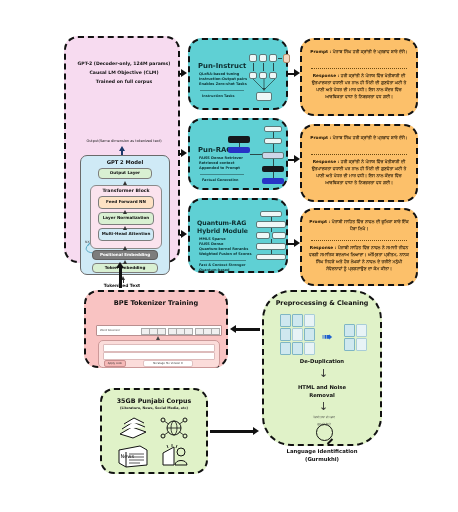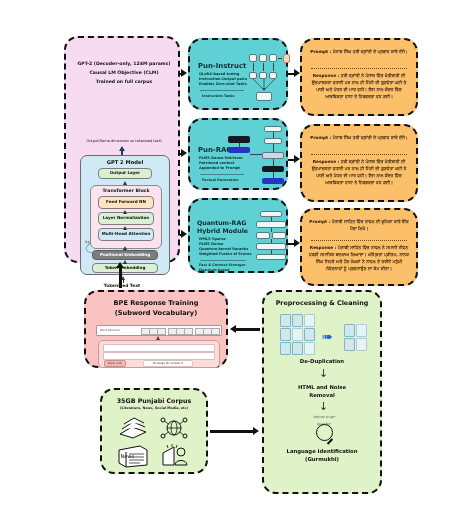--- a/index.html
+++ b/index.html
@@ -63,21 +63,21 @@
   #bpe{left:84px;top:290px;width:144px;height:78px;background:#f9c3c2;}
   .bpe-title{position:absolute;left:0;top:8px;width:100%;text-align:center;font-size:6.6px;font-weight:700;color:#111;line-height:1.45;}
   .bpe-bar{position:absolute;left:10px;top:33px;width:124px;height:9px;background:#fff;border:.7px solid #b98f8f;border-radius:1px;}
   .bpe-bar-lab{position:absolute;left:3px;top:2px;font-size:2.7px;color:#444;}
   .tokcell{position:absolute;top:2px;height:5px;background:#f0f0f0;border:.5px solid #aaa;}
   .bpe-panel{position:absolute;left:12px;top:48px;width:120px;height:26px;background:#fbdcda;border:.8px solid #c99;border-radius:5px;}
   .bpe-row{position:absolute;left:4px;right:4px;height:6px;background:#fff;border:.5px solid #ddbcbc;border-radius:1px;}
   .bpe-btn{position:absolute;background:#f6b9b7;border:.6px solid #c98f8f;border-radius:2px;font-size:2.6px;color:#333;display:flex;align-items:center;justify-content:center;}
 
   
-  #prep{left:262px;top:290px;width:120px;height:204px;background:#e0f2c8;}
+  #prep{left:262px;top:290px;width:120px;height:156px;background:#e0f2c8;border-radius:29px;}
   .pp-title{position:absolute;left:0;top:7px;width:100%;text-align:center;font-size:6.4px;font-weight:700;color:#111;}
   .doc{position:absolute;width:9px;height:11px;background:#cfe8ef;border:.7px solid #7fb6c4;border-radius:1px;}
   .doc.f{background:#e8f3f6;border-color:#a9cdd7;}
   .bigarrow{position:absolute;color:#1f5fd0;font-size:13px;font-weight:700;line-height:1;}
   .pp-lab{position:absolute;left:0;width:100%;text-align:center;font-size:5.3px;font-weight:700;color:#111;line-height:1.35;}
   .downarrow{position:absolute;left:50%;margin-left:-3px;color:#333;font-size:11px;line-height:1;}
   .magnifier{position:absolute;border:1.6px solid #111;border-radius:50%;background:transparent;}
   .maghandle{position:absolute;background:#111;transform:rotate(45deg);}
   .gur-lines{position:absolute;text-align:center;font-size:2.6px;color:#333;line-height:1.6;}
 
@@ -243,22 +243,21 @@
       <span>ਪੰਜਾਬੀ ਸਾਹਿਤ ਵਿੱਚ ਨਾਵਲ ਦੀ ਭੂਮਿਕਾ ਬਾਰੇ ਇੱਕ ਪੈਰਾ ਲਿਖੋ।</span>
     </div>
     <div class="pr-div" style="top:30px"></div>
     <div class="pr-resp" style="top:34px">
       <span>Response :</span>
       <span>ਪੰਜਾਬੀ ਸਾਹਿਤ ਵਿੱਚ ਨਾਵਲ ਨੇ ਸਮਾਜੀ ਜੀਵਨ ਵਰਗੀ ਸਮਾਜਿਕ ਬਦਲਾਅ ਲਿਆਦਾ। ਅੰਮ੍ਰਿਤਾ ਪ੍ਰੀਤਮ, ਨਾਨਕ ਸਿੰਘ ਜਿਹੜੇ ਅਤੇ ਹੋਰ ਲੇਖਕਾਂ ਨੇ ਨਾਵਲ ਦੇ ਜ਼ਰੀਏ ਮਨੁੱਖੀ ਸੰਵੇਦਨਾਵਾਂ ਨੂੰ ਪ੍ਰਗਟਾਉਣ ਦਾ ਕੰਮ ਕੀਤਾ।</span>
     </div>
   </div>
 
   <div class="node" id="bpe">
-    <div class="bpe-title" style="top:7px">BPE Response Training</div>
-    <div class="bpe-title" style="top:17px">(Subword Vocabulary)</div>
+    <div class="bpe-title" style="top:7px">BPE Tokenizer Training</div>
 
     <div class="bpe-bar">
       <span class="bpe-bar-lab">Word tokenizer</span>
       <span class="tokcell" style="left:44px;width:7px"></span>
       <span class="tokcell" style="left:52px;width:7px"></span>
       <span class="tokcell" style="left:60px;width:7px"></span>
       <span class="tokcell" style="left:71px;width:7px"></span>
       <span class="tokcell" style="left:79px;width:7px"></span>
       <span class="tokcell" style="left:87px;width:7px"></span>
       <span class="tokcell" style="left:98px;width:7px"></span>

